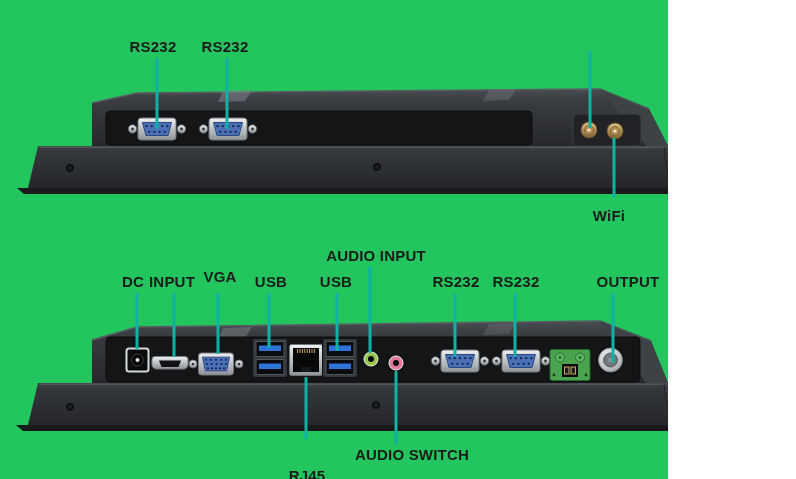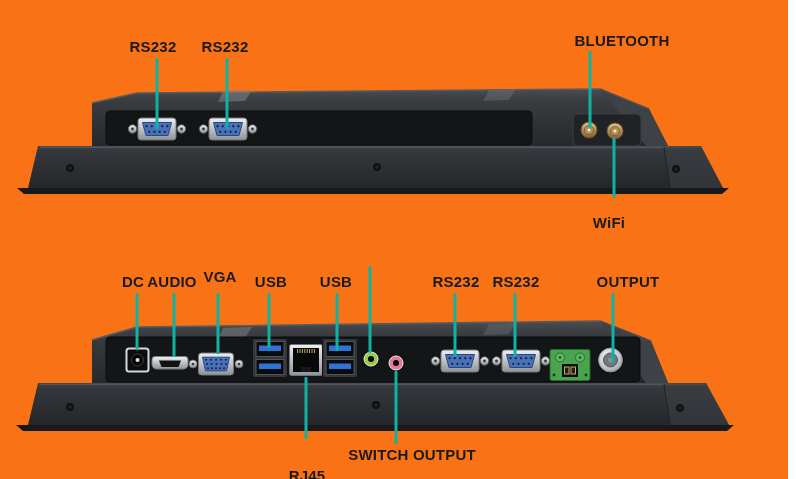--- a/index.html
+++ b/index.html
@@ -1,17 +1,17 @@
 <!DOCTYPE html>
 <html style="--callout-line: #0fb2a3; --label-text: #1b1b1b; --connector-blue: #4a71b8; --usb-blue: #2f73d8; --audio-input-green: #96c94c; --audio-output-pink: #e2789c; --terminal-green: #4aa34f; --antenna-gold: #b18d54; --metal-silver: #c3c6c9; --device-body: #34373b;"><head>
 <meta charset="utf-8">
 <style>
   html,body{margin:0;padding:0;background:#ffffff;}
   .stage{
-    position:relative;width:788px;height:479px;background:#f97316;overflow:hidden;
+    position:relative;width:668px;height:479px;background:#22c55e;overflow:hidden;
     font-family:"Liberation Sans","DejaVu Sans",sans-serif;
   }
   .stage svg{position:absolute;left:0;top:0;}
   .callout{
     position:absolute;transform:translateX(-50%);
     font-size:15px;font-weight:700;letter-spacing:.2px;line-height:1.2;
     color:var(--label-text,#1b1b1b);white-space:nowrap;user-select:none;
   }
   .cline{
     position:absolute;width:3px;transform:translateX(-50%);
@@ -244,27 +244,27 @@
   <div class="cline" style="left:337px;top:293px;height:58px"></div>
   <div class="cline" style="left:370px;top:266px;height:87px"></div>
   <div class="cline" style="left:455px;top:293px;height:64px"></div>
   <div class="cline" style="left:515px;top:293px;height:64px"></div>
   <div class="cline" style="left:613px;top:293px;height:70px"></div>
   <div class="cline" style="left:306px;top:377px;height:62px"></div>
   <div class="cline" style="left:396px;top:371px;height:73px"></div>
 
   <div class="callout" style="left:153px;top:38px">RS232</div>
   <div class="callout" style="left:225px;top:38px">RS232</div>
-  <div class="callout" style="left:622px;top:32px">BLUETOOTH</div>
-  <div class="callout" style="left:609px;top:214px">WiFi</div>
+  <div class="callout" style="left:609px;top:207px">WiFi</div>
 
   <div class="callout" style="left:133px;top:273px">DC</div>
-  <div class="callout" style="left:172px;top:273px">AUDIO</div>
+  <div class="callout" style="left:172px;top:273px">INPUT</div>
   <div class="callout" style="left:220px;top:268px">VGA</div>
   <div class="callout" style="left:271px;top:273px">USB</div>
   <div class="callout" style="left:336px;top:273px">USB</div>
+  <div class="callout" style="left:376px;top:247px">AUDIO INPUT</div>
   <div class="callout" style="left:456px;top:273px">RS232</div>
   <div class="callout" style="left:516px;top:273px">RS232</div>
   <div class="callout" style="left:628px;top:273px">OUTPUT</div>
   <div class="callout" style="left:307px;top:467px">RJ45</div>
-  <div class="callout" style="left:412px;top:446px">SWITCH OUTPUT</div>
+  <div class="callout" style="left:412px;top:446px">AUDIO SWITCH</div>
 
 </div>
 
 </body></html>

